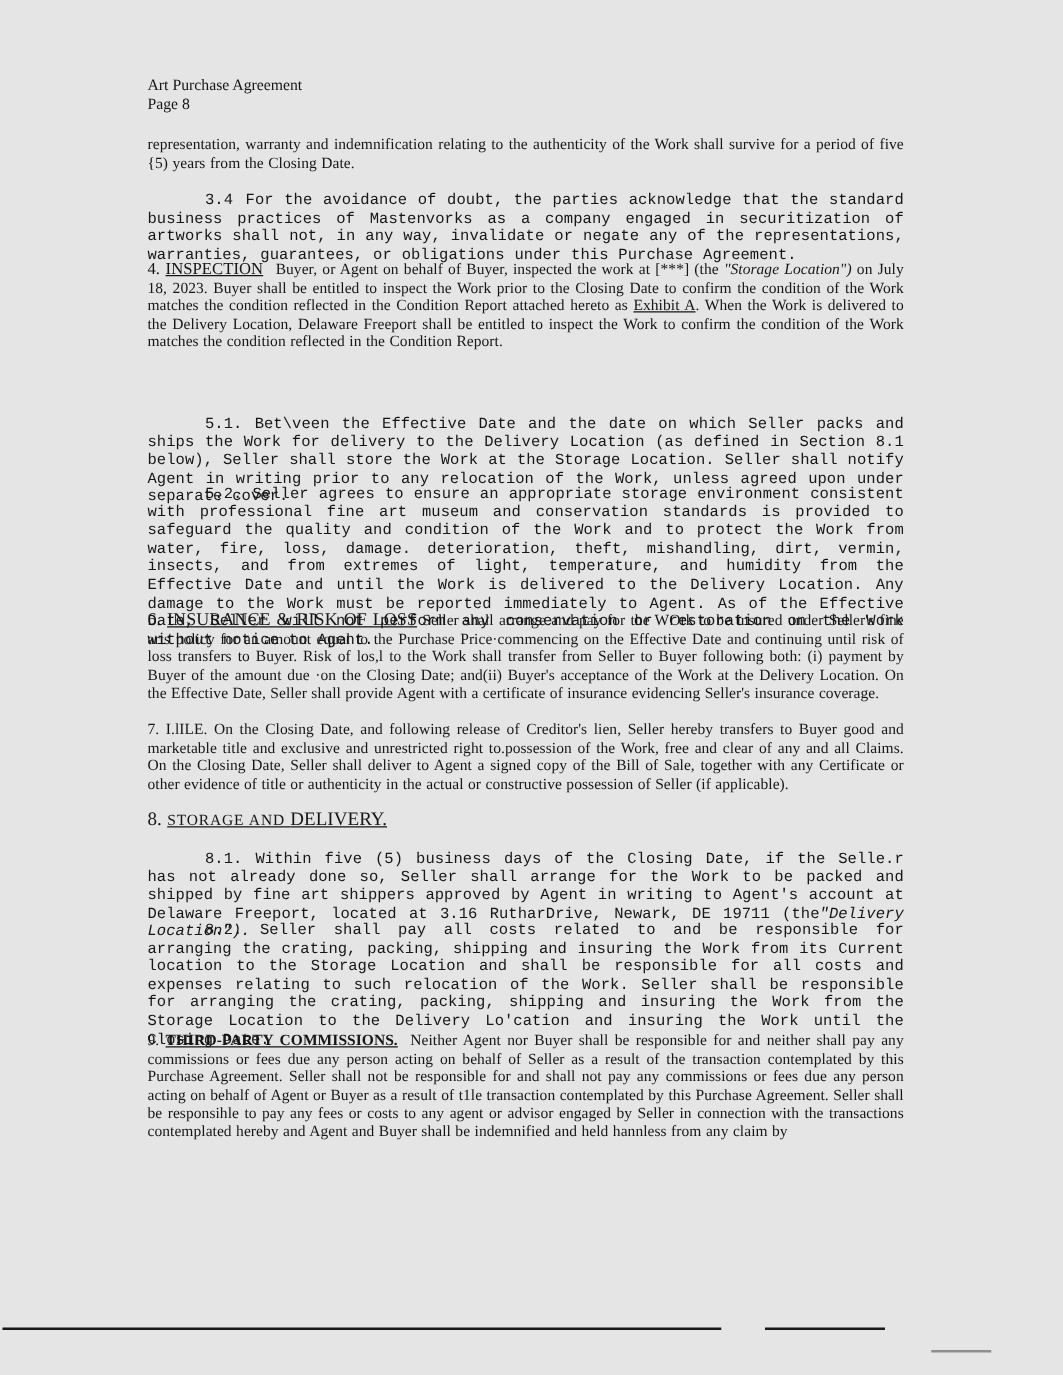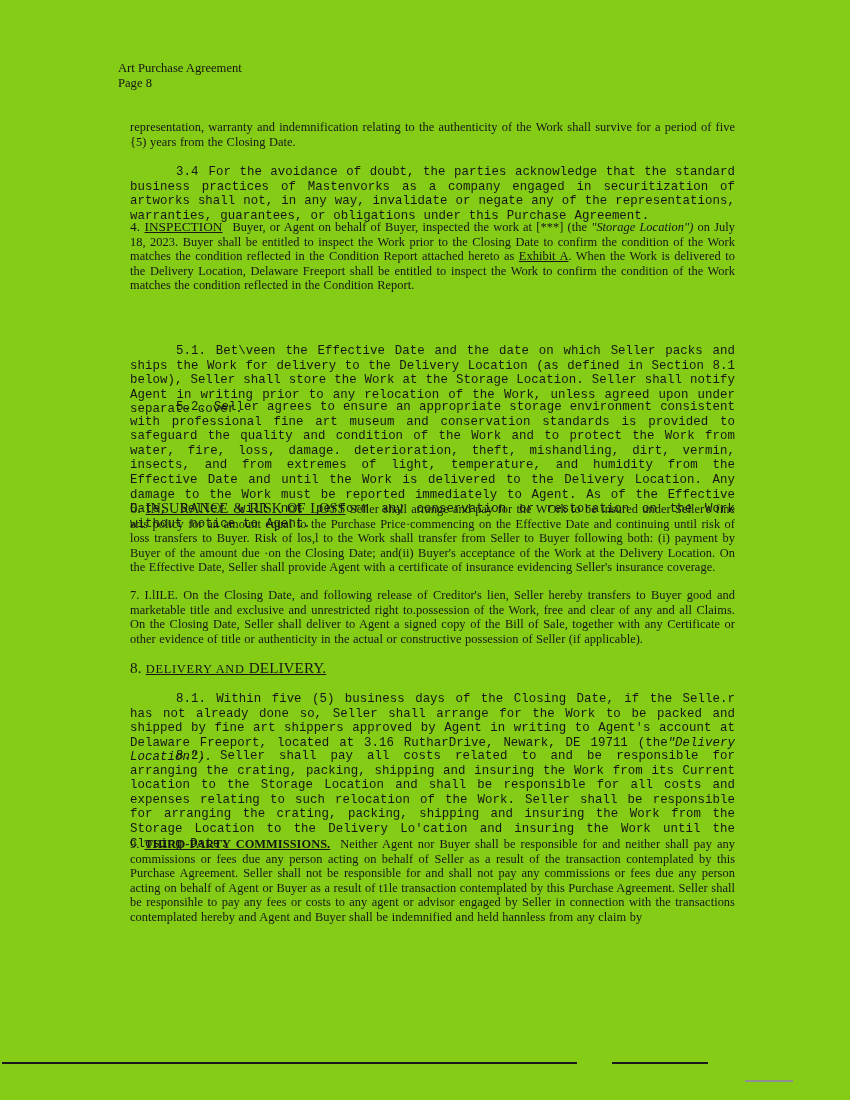--- a/index.html
+++ b/index.html
@@ -1,24 +1,24 @@
 <!DOCTYPE html>
 <html><head>
 <meta charset="utf-8">
 <style>
   html,body{margin:0;padding:0;}
   body{
     width:850px;height:1100px;background:#ffffff;position:relative;
     font-family:"Liberation Serif", serif;color:#161616;
     -webkit-font-smoothing:antialiased;
   }
-  .page{position:absolute;inset:0;background:#84cc16;overflow:hidden;}
+  .page{position:absolute;inset:0;background:#e5e5e5;overflow:hidden;}
   .hdr{position:absolute;left:118px;top:61px;font-size:12.6px;line-height:15.2px;}
   p.blk{
-    position:absolute;left:118px;width:605px;margin:12px;
+    position:absolute;left:118px;width:605px;margin:0;
     font-size:12.4px;line-height:14.6px;text-align:justify;
     letter-spacing:0.05px;word-spacing:0.4px;
   }
   .indent{text-indent:46px;font-family:Liberation Mono, monospace;}
   
   .un{text-decoration:underline;}
   .it{font-style:italic;}
   .b{font-weight:bold;}
   .ls{letter-spacing:0.7px;}
   .f13{font-size:13.3px;}
@@ -49,21 +49,21 @@
 
 
   <p class="blk indent" style="top:332px"><span>5.1. Bet\veen the Effective Date and the date on which Seller packs and ships the Work for delivery to the Delivery Location (as defined in Section 8.1 below), Seller shall store the Work at the Storage Location. Seller shall notify Agent in writing prior to any relocation of the Work, unless agreed upon under separate cover.</span></p>
 
   <p class="blk indent" style="top:388px"><span>5.2. Seller agrees to ensure an appropriate storage environment consistent with professional fine art museum and conservation standards is provided to safeguard the quality and condition of the Work and to protect the Work from water, fire, loss, damage. deterioration, theft, mishandling, dirt, vermin, insects, and from extremes of light, temperature, and humidity from the Effective Date and until the Work is delivered to the Delivery Location. Any damage to the Work must be reported immediately to Agent. As of the Effective Date, Seller will not perform any conservation or restoration on the Work without notice to Agent.</span></p>
 
   <p class="blk" style="top:489px"><span class="f145">6. </span><span class="f145 un">INSURANCE &amp; RISK OF LOSS</span><span> Seller shall arrange and pay for the WOrk to be insured under Seller's fine arts policy for an amount equal to the Purchase Price·commencing on the Effective Date and continuing until risk of loss transfers to Buyer. Risk of los,l to the Work shall transfer from Seller to Buyer following both: (i) payment by Buyer of the amount due ·on the Closing Date; and(ii) Buyer's acceptance of the Work at the Delivery Location. On the Effective Date, Seller shall provide Agent with a certificate of insurance evidencing Seller's insurance coverage.</span></p>
 
   <p class="blk" style="top:576px"><span>7. I.lILE. On the Closing Date, and following release of Creditor's lien, Seller hereby transfers to Buyer good and marketable title and exclusive and unrestricted right to.possession of the Work, free and clear of any and all Claims. On the Closing Date, Seller shall deliver to Agent a signed copy of the Bill of Sale, together with any Certificate or other evidence of title or authenticity in the actual or constructive possession of Seller (if applicable).</span></p>
 
-  <p class="blk" style="top:649px"><span class="f15">8. </span><span class="un ls">DELIVERY AND </span><span class="f15 un">DELIVERY.</span></p>
+  <p class="blk" style="top:649px"><span class="f15">8. </span><span class="un ls">STORAGE AND </span><span class="f15 un">DELIVERY.</span></p>
 
   <p class="blk indent" style="top:680px"><span>8.1. Within five (5) business days of the Closing Date, if the Selle.r has not already done so, Seller shall arrange for the Work to be packed and shipped by fine art shippers approved by Agent in writing to Agent's account at Delaware Freeport, located at 3.16 RutharDrive, Newark, DE 19711 (the</span><span class="it">"Delivery Location").</span></p>
 
   <p class="blk indent" style="top:737px"><span>8.2. Seller shall pay all costs related to and be responsible for arranging the crating, packing, shipping and insuring the Work from its Current location to the Storage Location and shall be responsible for all costs and expenses relating to such relocation of the Work. Seller shall be responsible for arranging the crating, packing, shipping and insuring the Work from the Storage Location to the Delivery Lo'cation and insuring the Work until the Closing Date.</span></p>
 
   <p class="blk" style="top:825px"><span>9. </span><span class="b un gap">THIRD-PARTY COMMISSIONS.</span><span>Neither Agent nor Buyer shall be responsible for and neither shall pay any commissions or fees due any person acting on behalf of Seller as a result of the transaction contemplated by this Purchase Agreement. Seller shall not be responsible for and shall not pay any commissions or fees due any person acting on behalf of Agent or Buyer as a result of t1le transaction contemplated by this Purchase Agreement. Seller shall be responsihle to pay any fees or costs to any agent or advisor engaged by Seller in connection with the transactions contemplated hereby and Agent and Buyer shall be indemnified and held hannless from any claim by</span></p>
 
   <div class="rule rule-long"></div>
   <div class="rule rule-short"></div>
   <div class="rule rule-small"></div>

